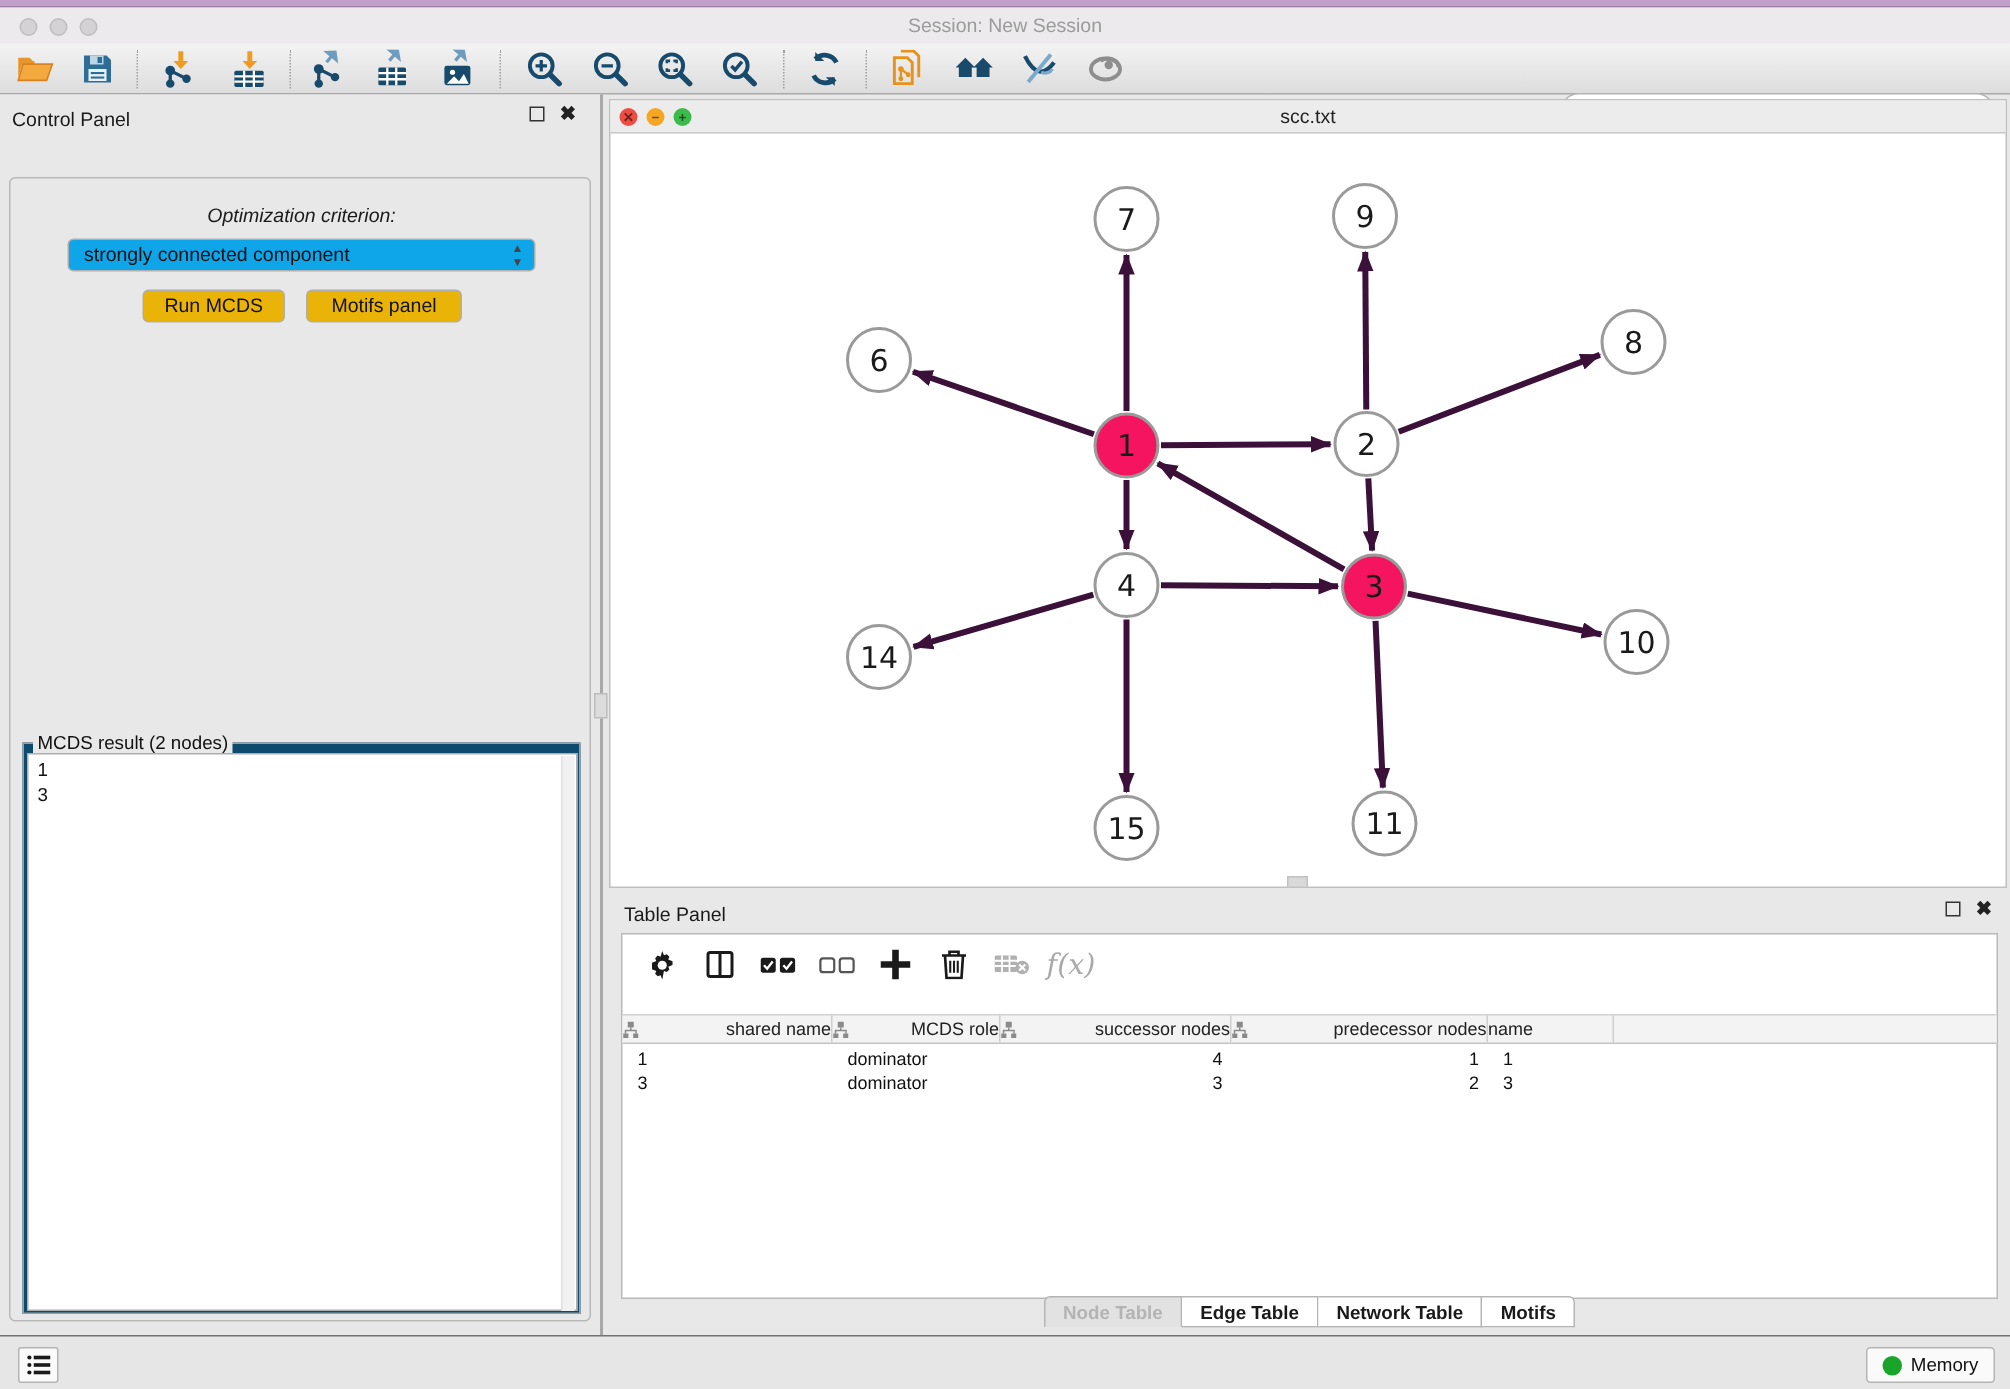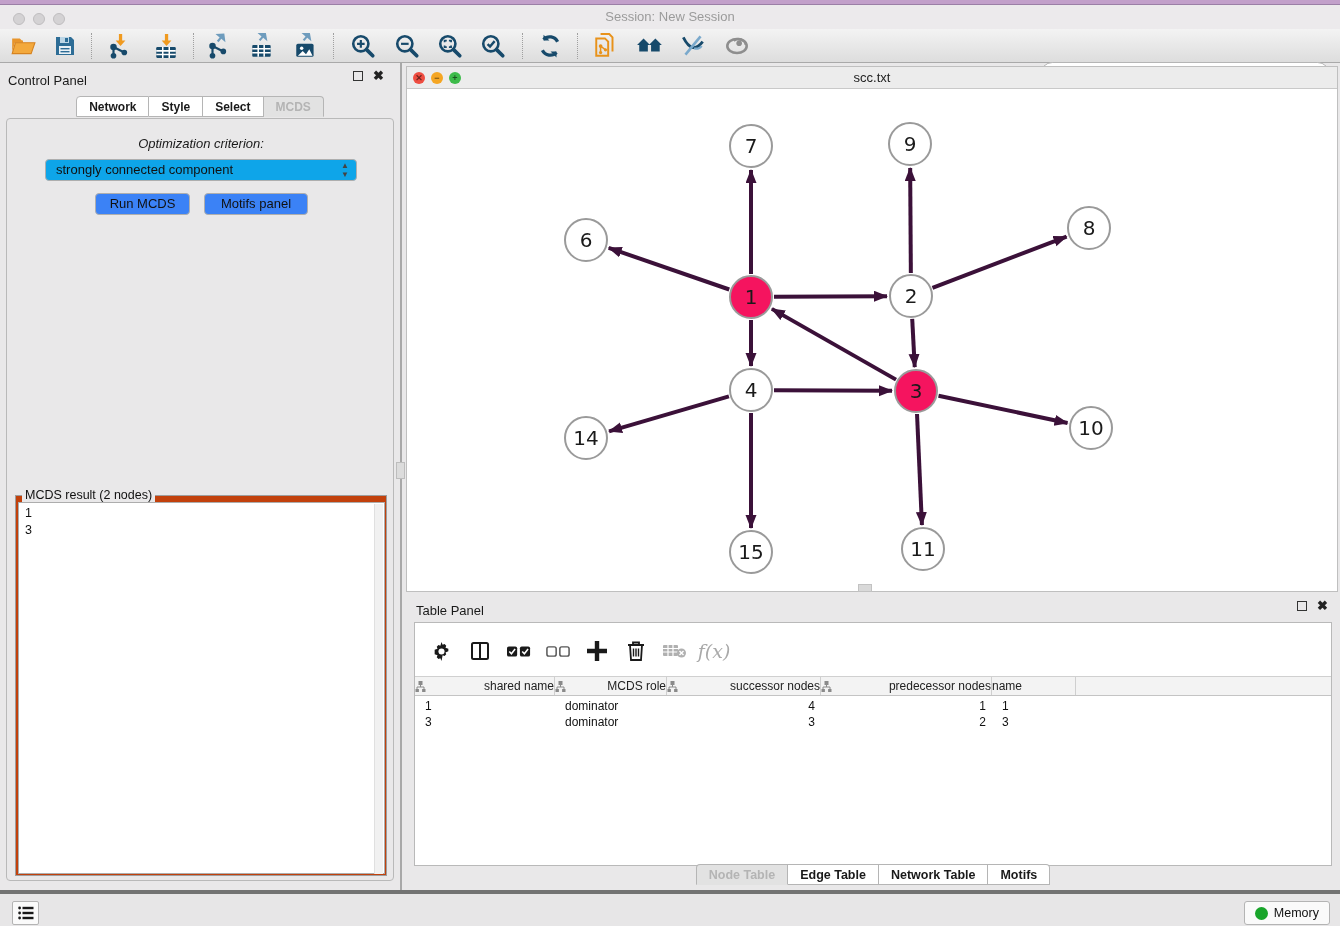--- a/index.html
+++ b/index.html
@@ -31,25 +31,25 @@
   .tab { display:inline-block; height:21px; line-height:20px; padding:0 12px; font-size:12px; font-weight:bold;
     background:#fff; border:1px solid #b5b5b5; border-left:none; color:#1a1a1a; vertical-align:top; }
   .tab:first-child { border-left:1px solid #b5b5b5; border-top-left-radius:4px; }
   .tab:last-child { border-top-right-radius:4px; }
   .tab.selected { background:#e2e2e2; color:#b4b4b4; border-bottom-color:#e2e2e2; }
   #cp-body { left:6px; top:55px; width:388px; height:763px; border:1px solid #b9b9b9; border-radius:4px; background:#e9e8e9; }
   #opt-label { left:0; top:17px; width:388px; text-align:center; font-size:13px; color:#1a1a1a;font-style:italic; }
   #criterion-select { left:38px; top:40px; width:312px; height:22px; background:#0ea5e9; border:1px solid #aeaeae;
     border-radius:4px; font-size:13px; color:#111; line-height:20px; padding-left:10px; }
   #criterion-arrows { position:absolute; right:7px; top:1px; font-size:8px; color:#444; line-height:9px; text-align:center; }
-  .cp-btn { position:absolute; top:74px; height:22px; background:#3b82f6; border:1px solid #aeaeae; border-radius:4px;
+  .cp-btn { position:absolute; top:74px; height:22px; background:#eab308; border:1px solid #aeaeae; border-radius:4px;
     font-size:13px; color:#111; text-align:center; line-height:20px; }
   #run-btn { left:88px; width:95px; }
   #close-btn { left:197px; width:104px; }
-  #mcds-fieldset { left:8px; top:376px; width:372px; height:381px; border:1px solid #9e9e9e; background:#c2410c; }
+  #mcds-fieldset { left:8px; top:376px; width:372px; height:381px; border:1px solid #9e9e9e; background:#0c4a6e; }
   #mcds-legend { position:absolute; left:6px; top:-8px; background:#e9e8e9; padding:0 3px; font-size:12.5px; color:#111; }
   #mcds-textarea { position:absolute; left:2px; top:6px; width:367px; height:372px; background:#fff; border:1px solid #adadad; }
   #mcds-lines { font-family:"Liberation Sans", sans-serif; font-size:12.5px; color:#111; padding:2px 0 0 6px; line-height:17px; white-space:pre; }
   #mcds-scroll { position:absolute; right:1px; top:1px; width:9px; height:370px; background:#f1f1f1; border-left:1px solid #e0e0e0; }
 
   
   #v-splitter { left:400px; top:63px; width:2px; height:827px; background:#a8a8a8; }
   #v-grip { left:396px; top:462px; width:9px; height:17px; background:#dcdcdc; border:1px solid #bdbdbd; }
 
   
@@ -59,33 +59,33 @@
     text-align:center; color:rgba(0,0,0,.55); font-weight:bold; }
   #net-title { width:100%; text-align:center; font-size:13px; color:#222; line-height:22px; }
   #graph { position:absolute; left:0; top:22px; }
   #h-grip { left:858px; top:584px; width:14px; height:8px; background:#d9d9d9; border:1px solid #c2c2c2; }
 
   
   #table-panel { left:406px; top:597px; width:934px; height:293px; background:#e9e8e9; }
   #tp-header { left:10px; top:4px; width:916px; height:18px; }
   #tp-title { font-size:13px; color:#1a1a1a; }
   #tp-body { left:8px; top:25px; width:918px; height:244px; background:#fff; border:1px solid #b9b9b9; }
-  #tp-toolbar { left:0; top:0; width:916px; height:40px; display:flex; align-items:flex-end; gap:15px; padding-left:14px; }
+  #tp-toolbar { left:0; top:0; width:916px; height:40px; display:flex; align-items:center; gap:15px; padding-left:14px; }
   .tp-ic { display:flex; align-items:center; justify-content:center; width:24px; height:24px; }
   #fx-icon { font-family:"DejaVu Serif", serif; font-style:italic; font-size:19px; color:#a9a9a9; }
   #tbl-head { left:0; top:53px; width:916px; height:20px; background:#f3f3f3; border-top:1px solid #d0d0d0; border-bottom:1px solid #c4c4c4; display:flex; }
   .th { height:18px; display:flex; align-items:center; justify-content:space-between; gap:5px; font-size:12px; color:#222; border-right:1px solid #cfcfcf; }
   .tbl-row { position:absolute; left:0; width:916px; height:16px; display:flex; font-size:12px; color:#111; }
   .td { height:16px; line-height:16px; overflow:hidden; }
   #tp-tabs { left:0; top:267px; width:934px; height:22px; text-align:center; }
   #tp-tabs .tab { font-size:12.5px; }
   #tp-hdr-icons { position:absolute; right:12px; top:4px; display:flex; gap:10px; align-items:center; }
 
   
-  #status-bar { left:0; top:890px; width:1340px; height:36px; background:#e7e6e7; border-top:4px solid #737373; }
+  #status-bar { left:0; top:890px; width:1340px; height:36px; background:#e7e6e7; border-top:1px solid #737373; }
   #list-btn { position:absolute; left:12px; top:7px; width:27px; height:24px; background:#fafafa; border:1px solid #b4b4b4; border-radius:2px;
     display:flex; align-items:center; justify-content:center; }
   #memory-btn { position:absolute; right:10px; top:7px; height:24px; background:#fafafa; border:1px solid #b4b4b4; border-radius:3px;
     display:flex; align-items:center; gap:6px; padding:0 10px; font-size:12.5px; color:#111; }
   #memory-dot { width:13px; height:13px; border-radius:50%; background:#18a52a; }
 </style>
 </head>
 <body>
 
 <div id="menubar-strip" class="abs"></div>
@@ -240,21 +240,20 @@
 </div>
 
 <div id="control-panel" class="abs">
   <div id="cp-header" class="abs">
     <span id="cp-title">Control Panel</span>
     <span class="panel-hdr-icons">
       <span class="undock-box"></span>
       <span class="close-x">✖</span>
     </span>
   </div>
-  <div id="cp-tabs" class="abs"><span class="tab">Network</span><span class="tab">Style</span><span class="tab">Select</span><span class="tab selected">MCDS</span></div>
   <div id="cp-body" class="abs">
     <div id="opt-label" class="abs">Optimization criterion:</div>
     <div id="criterion-select" class="abs">
       <span>strongly connected component</span>
       <span id="criterion-arrows">▲<br>▼</span>
     </div>
     <div id="run-btn" class="cp-btn">Run MCDS</div>
     <div id="close-btn" class="cp-btn">Motifs panel</div>
     <div id="mcds-fieldset" class="abs">
       <span id="mcds-legend">MCDS result (2 nodes)</span>

